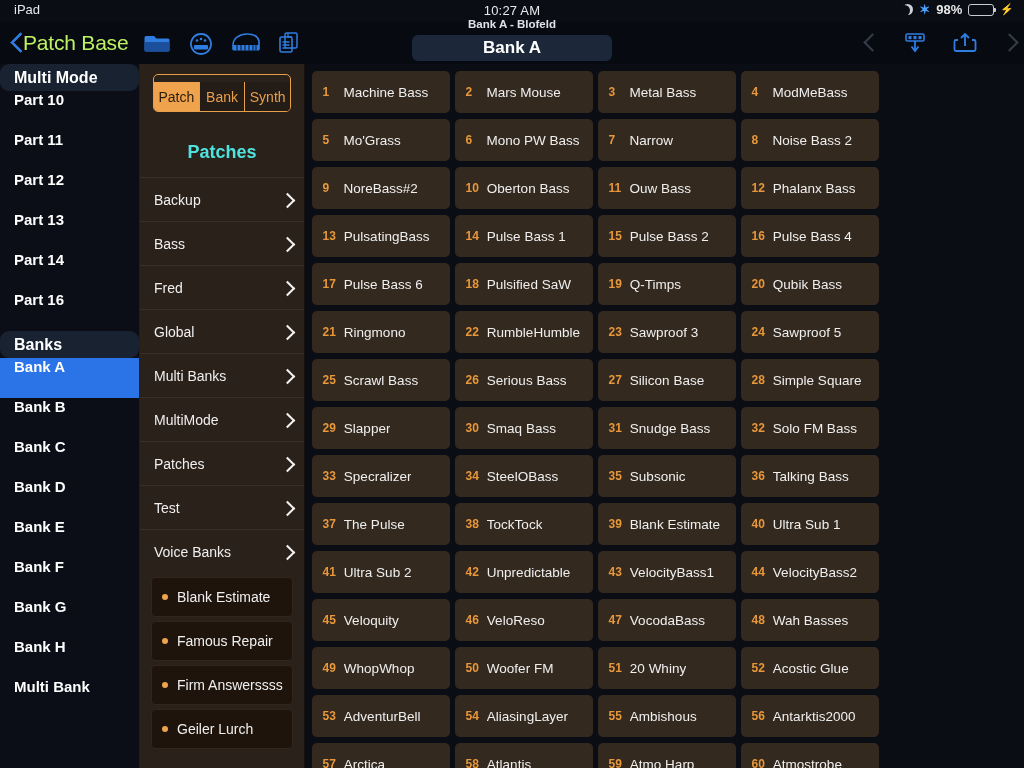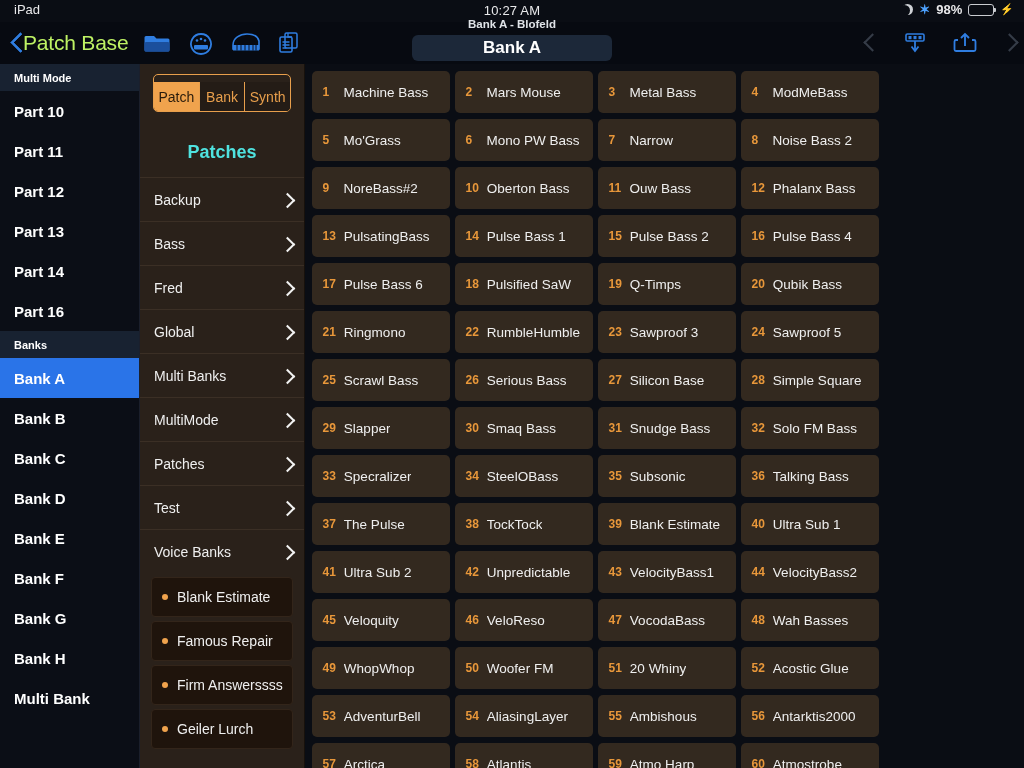--- a/index.html
+++ b/index.html
@@ -92,24 +92,24 @@
   
   #body-area { position:absolute; top:64px; left:0; width:1024px; height:704px; }
 
   
   #sidebar {
     position:absolute; left:0; top:0; width:140px; height:704px;
     background:#0b0e16; border-right:1px solid #1b1f2b; overflow:hidden;
   }
   .side-head {
     height:27px; background:#182231; display:flex; align-items:center;
-    padding-left:14px; font-size:11px; font-weight:700; color:#ffffff;
+    padding-left:14px; font-size:16px; font-weight:700; color:#ffffff;border-radius:9px;
   }
   .side-item {
-    height:40px; display:flex; align-items:center; padding-left:14px;
+    height:40px; display:flex; align-items:flex-start; padding-left:14px;
     font-size:15px; font-weight:700; color:#ffffff;
   }
   .side-item.selected { background:#2a74e8; }
 
   
   #folder-col {
     position:absolute; left:140px; top:0; width:165px; height:704px;
     background:#2a211a; border-right:1px solid #17110c; overflow:hidden;
   }
   #seg-wrap { padding:10px 13px 0 13px; }

